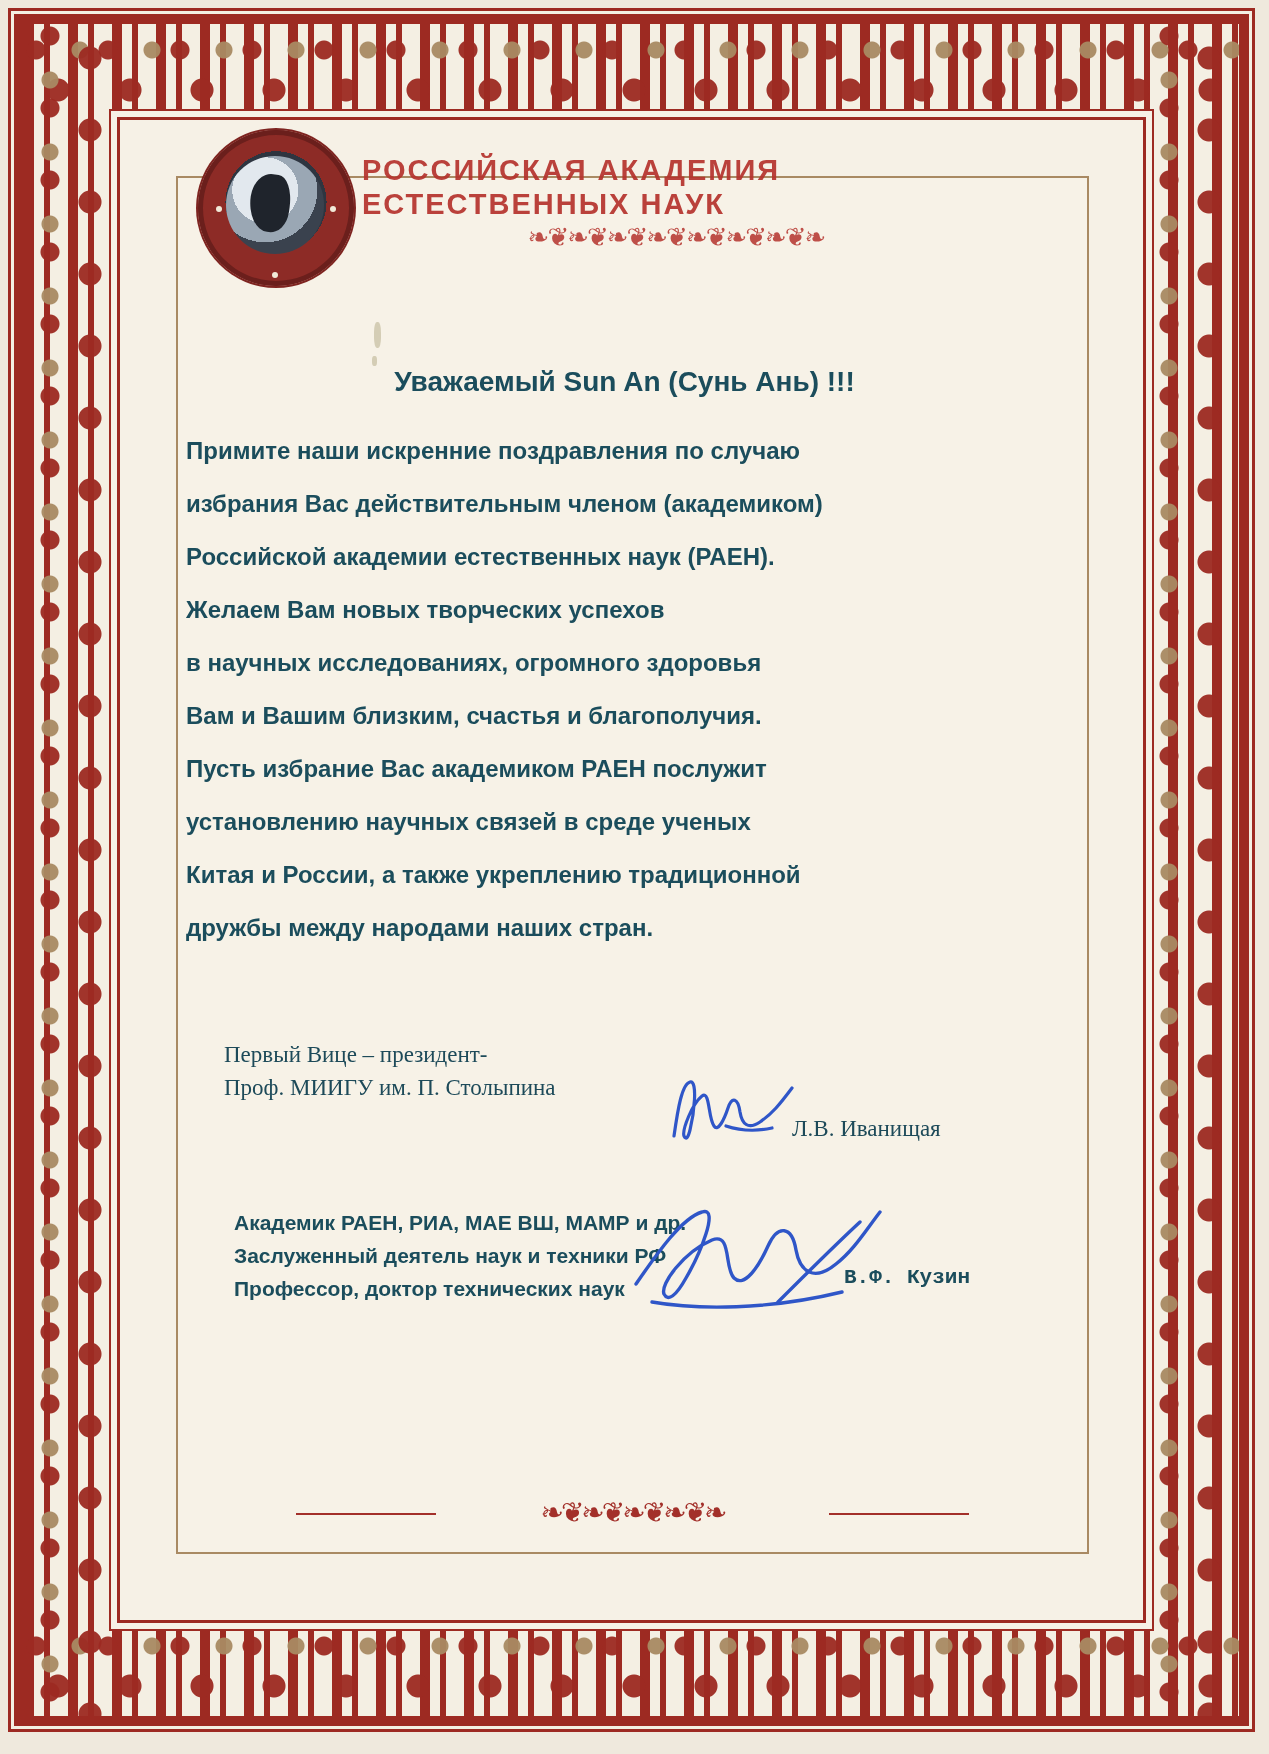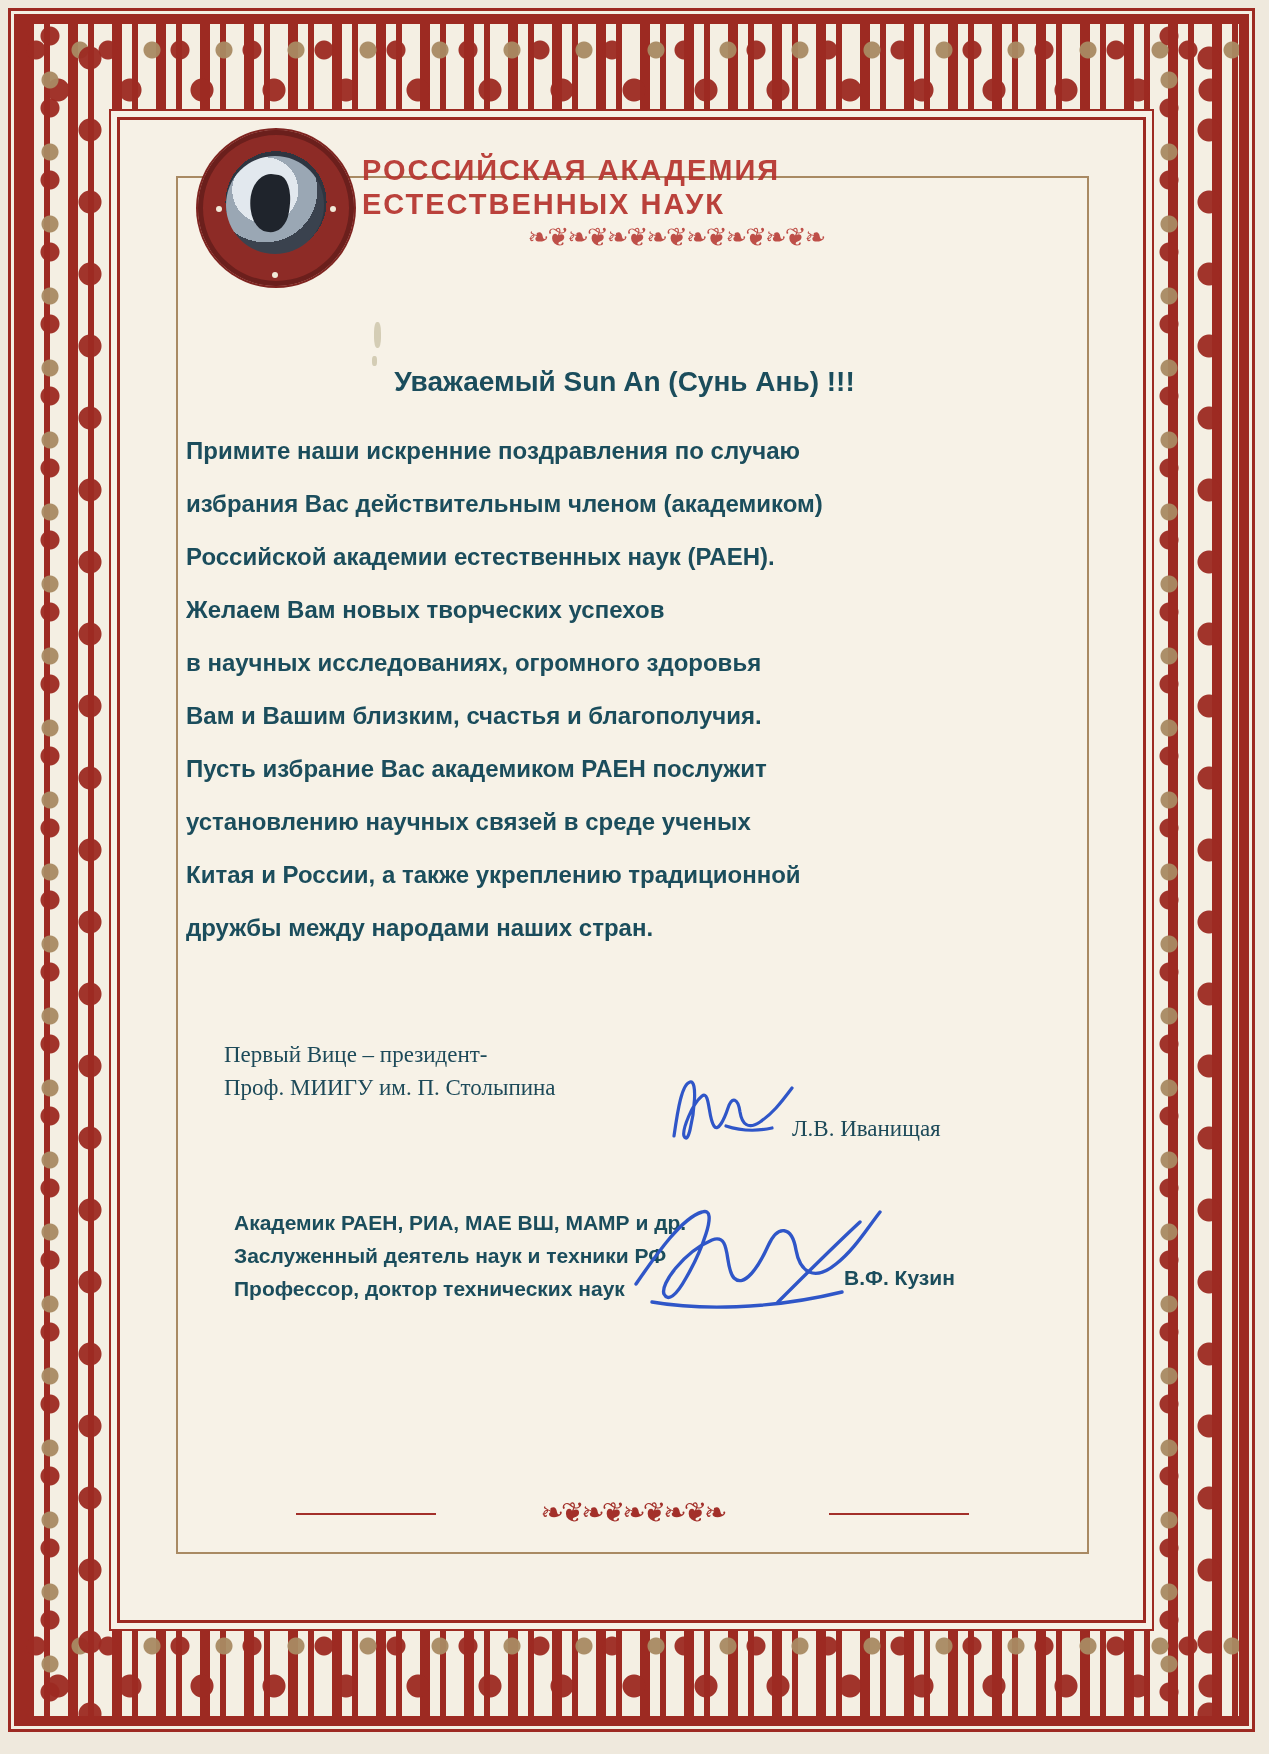--- a/index.html
+++ b/index.html
@@ -259,21 +259,21 @@
     color: #1d4a59;
     font-family: Liberation Serif, serif;
     font-size: 23px;
     margin-top: 12px;
   }
   .signer-name-2 {
     position: absolute;
     left: 668px;
     top: 1090px;
     color: #1b4d5c;
-    font-family: Liberation Sans, sans-serif;
+    font-family: Liberation Mono, monospace;
     font-weight: bold;
     font-size: 21px;
     text-align: center;
   }
 
   .ink-1 {
     position: absolute;
     left: 492px;
     top: 898px;
     width: 130px;

